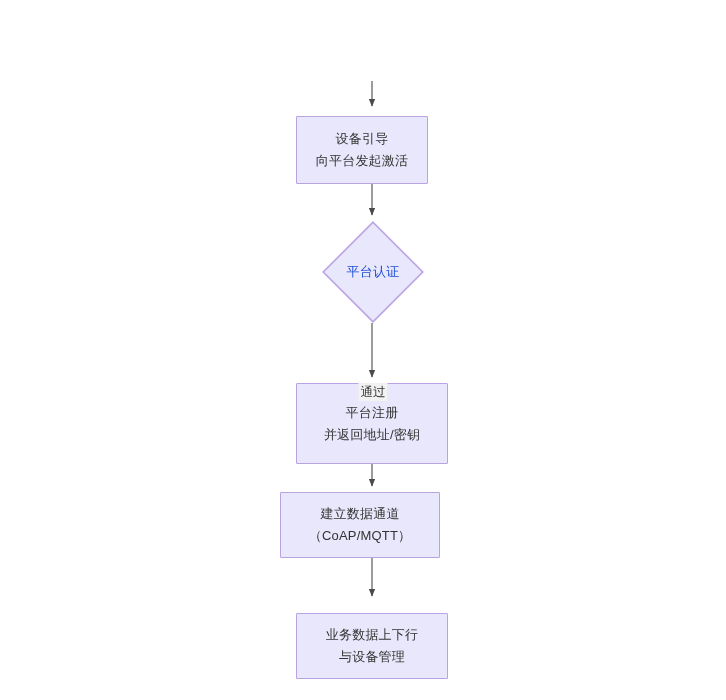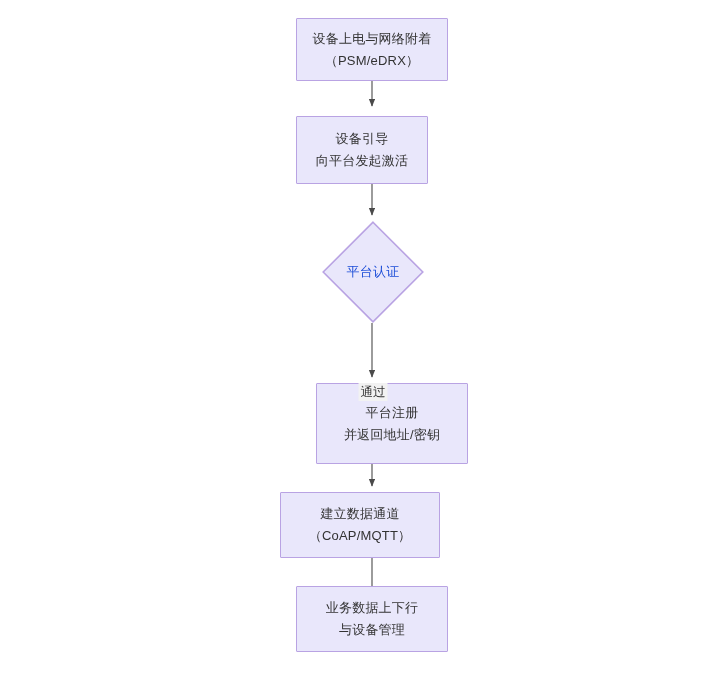--- a/index.html
+++ b/index.html
@@ -106,47 +106,43 @@
       <line x1="372" y1="323" x2="372" y2="377" stroke="#4a4a4a" stroke-width="1.1" marker-end="url(#arrowhead)"></line>
     </g>
     <g>
       <line x1="372" y1="450" x2="372" y2="486" stroke="#4a4a4a" stroke-width="1.1" marker-end="url(#arrowhead)"></line>
     </g>
     <g>
       <line x1="372" y1="558" x2="372" y2="596" stroke="#4a4a4a" stroke-width="1.1" marker-end="url(#arrowhead)"></line>
     </g>
   </svg>
 
-  <div class="node node-process" style="left:296px; top:18px; width:152px; height:63px;">
-    <span class="node-label">设备上电与网络附着
-（PSM/eDRX）</span>
-  </div>
 
   <div class="node node-process" style="left:296px; top:116px; width:132px; height:68px;">
     <span class="node-label">设备引导
 向平台发起激活</span>
   </div>
 
   <div class="node node-decision" style="left:322px; top:221px; width:102px; height:102px;">
     <svg class="diamond-shape" viewBox="0 0 102 102" xmlns="http://www.w3.org/2000/svg">
       <polygon points="51,1.2 100.8,51 51,100.8 1.2,51" fill="#e9e7fb" stroke="#b9a3e3" stroke-width="1.6"></polygon>
     </svg>
     <span class="diamond-text">平台认证</span>
   </div>
 
-  <div class="node node-process" style="left:296px; top:383px; width:152px; height:81px;margin-left:20px;">
+  <div class="node node-process" style="left:296px; top:383px; width:152px; height:81px;">
     <span class="node-label">平台注册
 并返回地址/密钥</span>
   </div>
 
   <div class="node node-process" style="left:280px; top:492px; width:160px; height:66px;">
     <span class="node-label">建立数据通道
 （CoAP/MQTT）</span>
   </div>
 
-  <div class="node node-process" style="left:296px; top:586px; width:152px; height:66px;">
+  <div class="node node-process" style="left:296px; top:613px; width:152px; height:66px;">
     <span class="node-label">业务数据上下行
 与设备管理</span>
   </div>
 
   <span class="edge-label" style="left:373px; top:352px;margin-top:40px;">通过</span>
 
 </div>
 
 </body></html>

